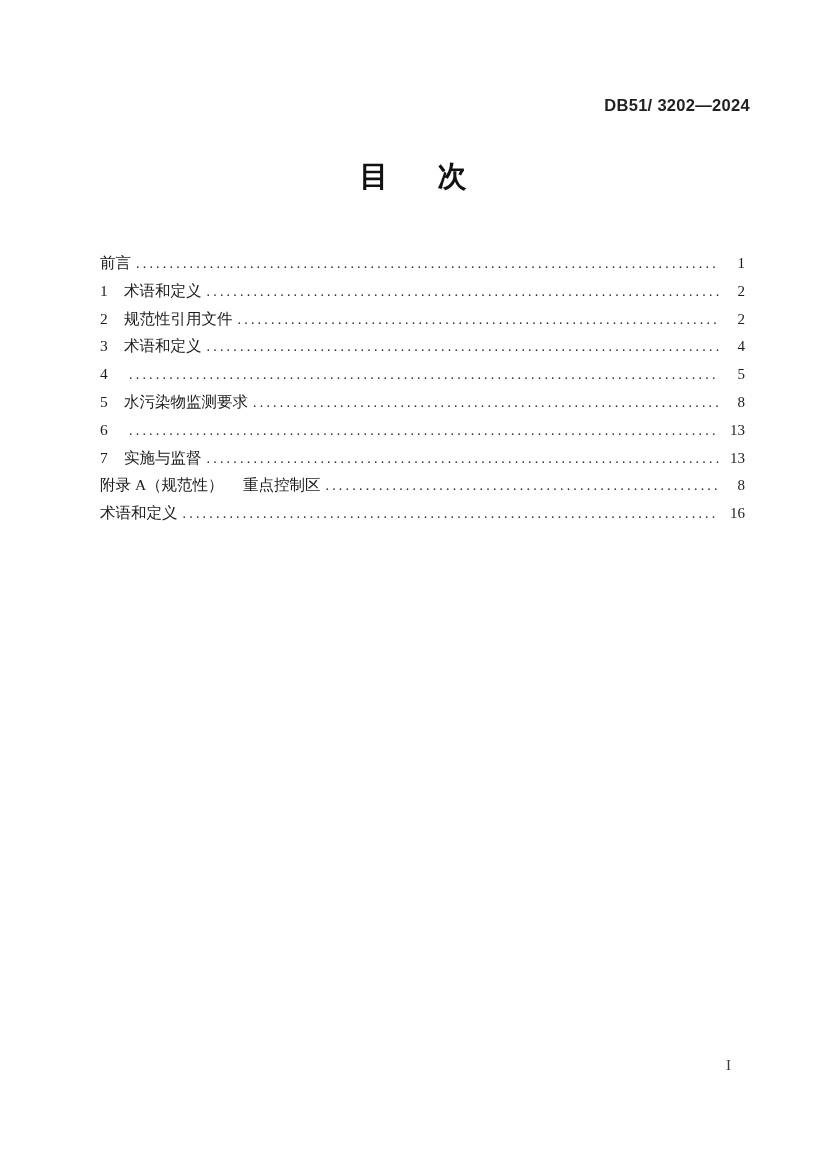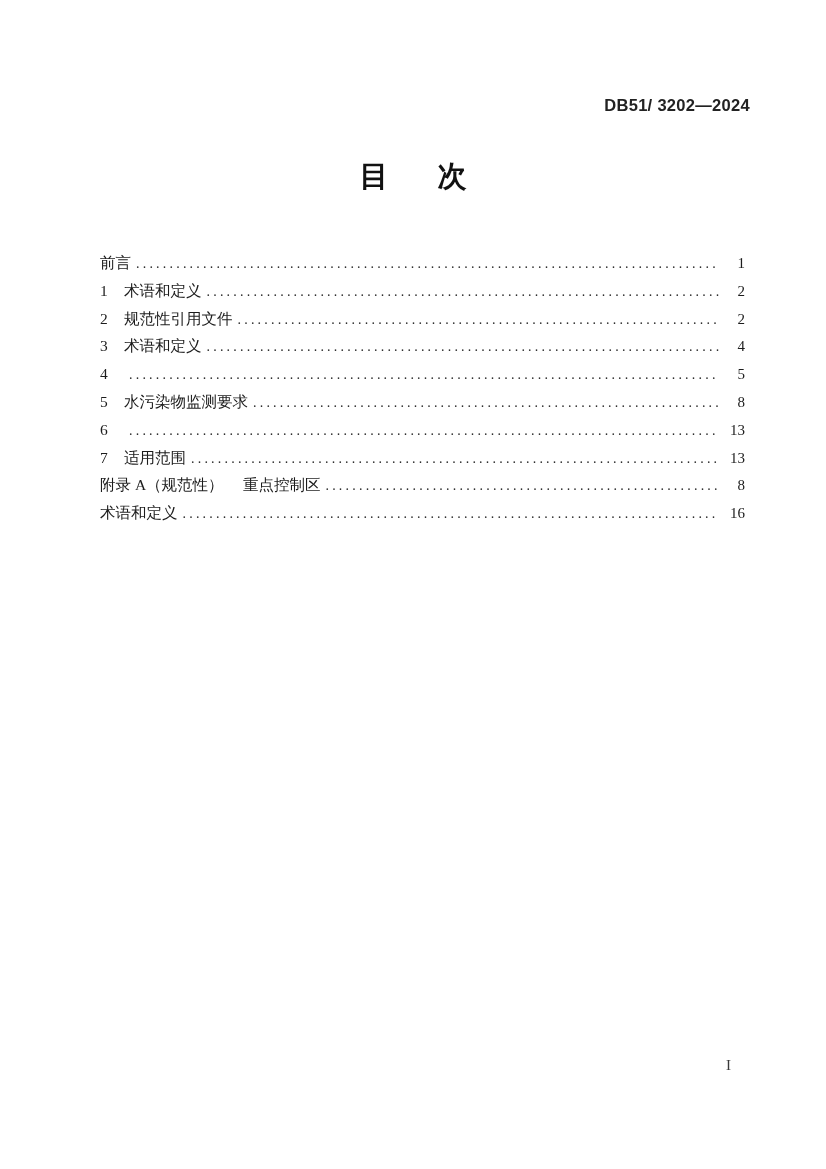--- a/index.html
+++ b/index.html
@@ -115,20 +115,20 @@
   <div class="doc-title">目　次</div>
 
   <div class="toc">
       <div class="toc-row"><span class="toc-label">前言</span><span class="dot-leader">............................................................................................................................................</span><span class="toc-page">1</span></div>
       <div class="toc-row"><span class="toc-num">1</span><span class="toc-label">术语和定义</span><span class="dot-leader">............................................................................................................................................</span><span class="toc-page">2</span></div>
       <div class="toc-row"><span class="toc-num">2</span><span class="toc-label">规范性引用文件</span><span class="dot-leader">............................................................................................................................................</span><span class="toc-page">2</span></div>
       <div class="toc-row"><span class="toc-num">3</span><span class="toc-label">术语和定义</span><span class="dot-leader">............................................................................................................................................</span><span class="toc-page">4</span></div>
       <div class="toc-row"><span class="toc-num">4</span><span class="dot-leader">............................................................................................................................................</span><span class="toc-page">5</span></div>
       <div class="toc-row"><span class="toc-num">5</span><span class="toc-label">水污染物监测要求</span><span class="dot-leader">............................................................................................................................................</span><span class="toc-page">8</span></div>
       <div class="toc-row"><span class="toc-num">6</span><span class="dot-leader">............................................................................................................................................</span><span class="toc-page">13</span></div>
-      <div class="toc-row"><span class="toc-num">7</span><span class="toc-label">适用范围</span><span class="dot-leader">............................................................................................................................................</span><span class="toc-page">13</span></div>
+      <div class="toc-row"><span class="toc-num">7</span><span class="toc-label">实施与监督</span><span class="dot-leader">............................................................................................................................................</span><span class="toc-page">13</span></div>
       <div class="toc-row"><span class="toc-label">附录 A（规范性）　 重点控制区</span><span class="dot-leader">............................................................................................................................................</span><span class="toc-page">8</span></div>
       <div class="toc-row"><span class="toc-label">术语和定义</span><span class="dot-leader">............................................................................................................................................</span><span class="toc-page">16</span></div>
     </div>
 
   <div class="footer-pageno">I</div>
 
 </div>
 
 </body></html>

